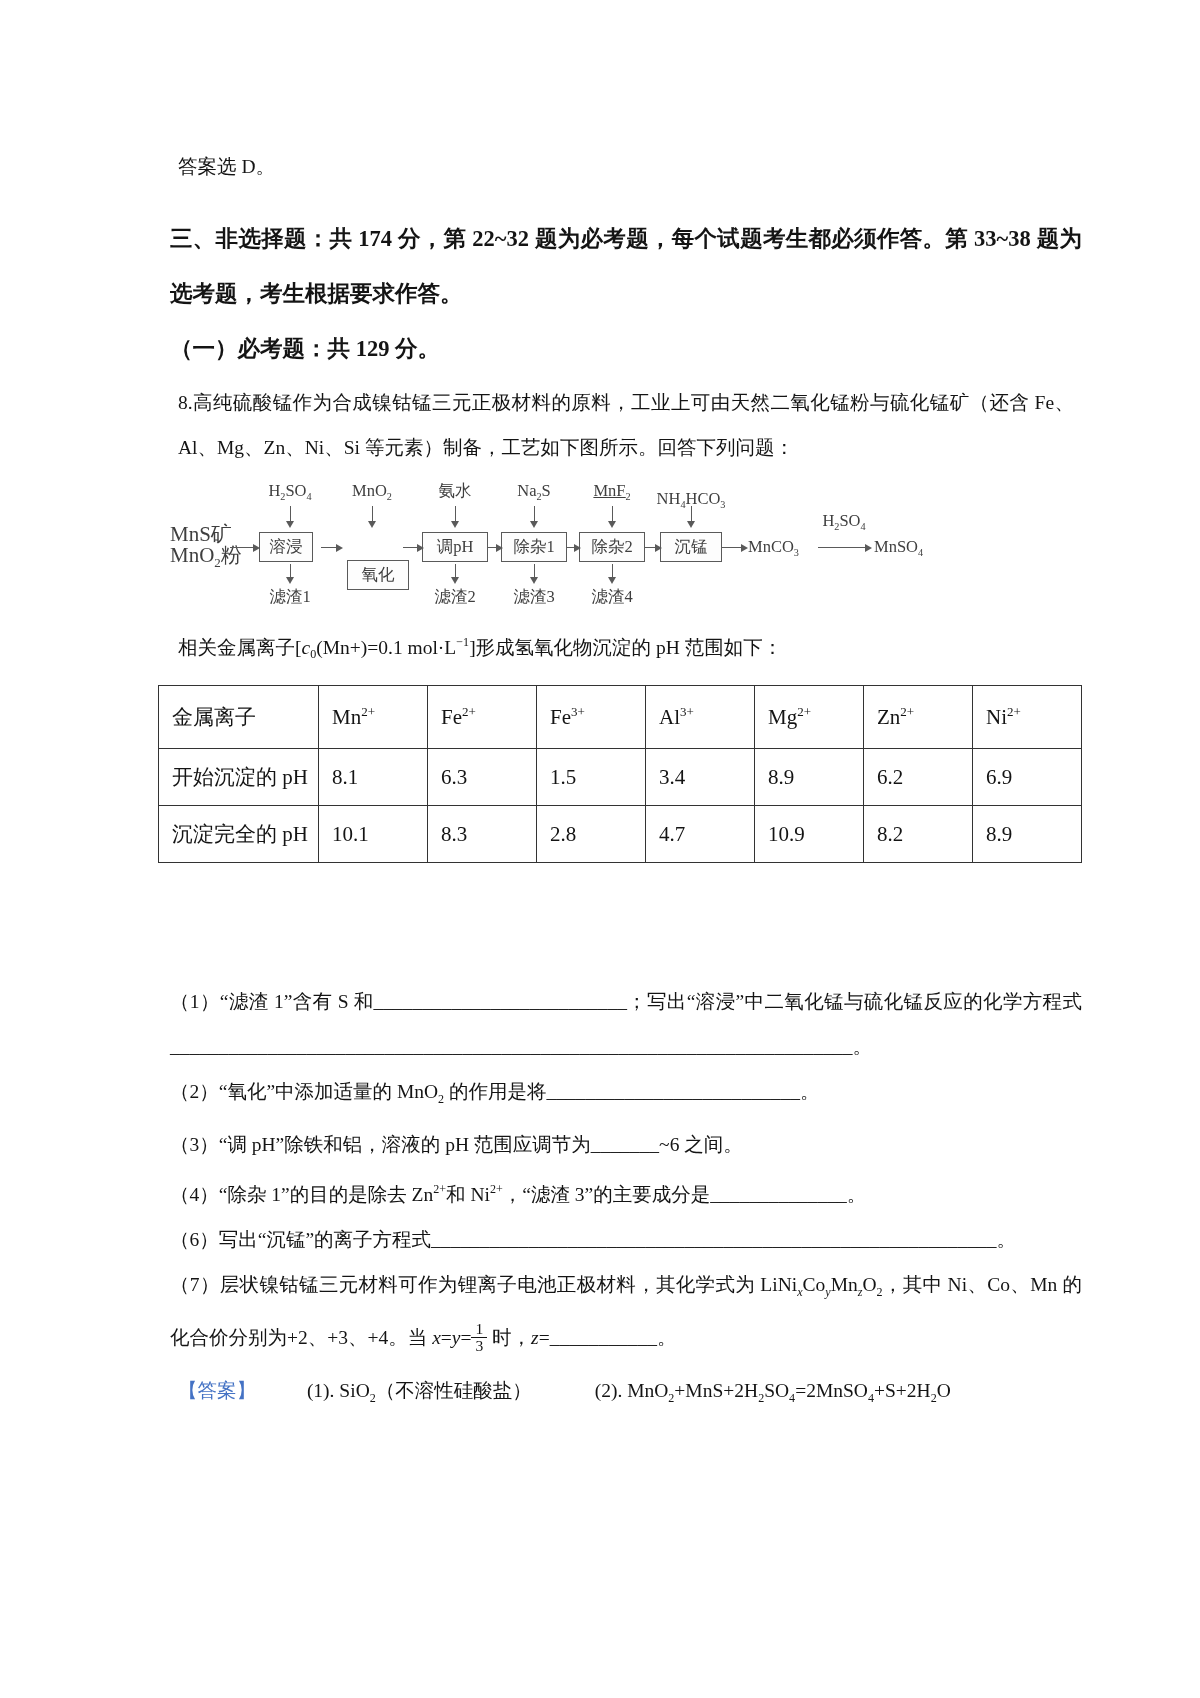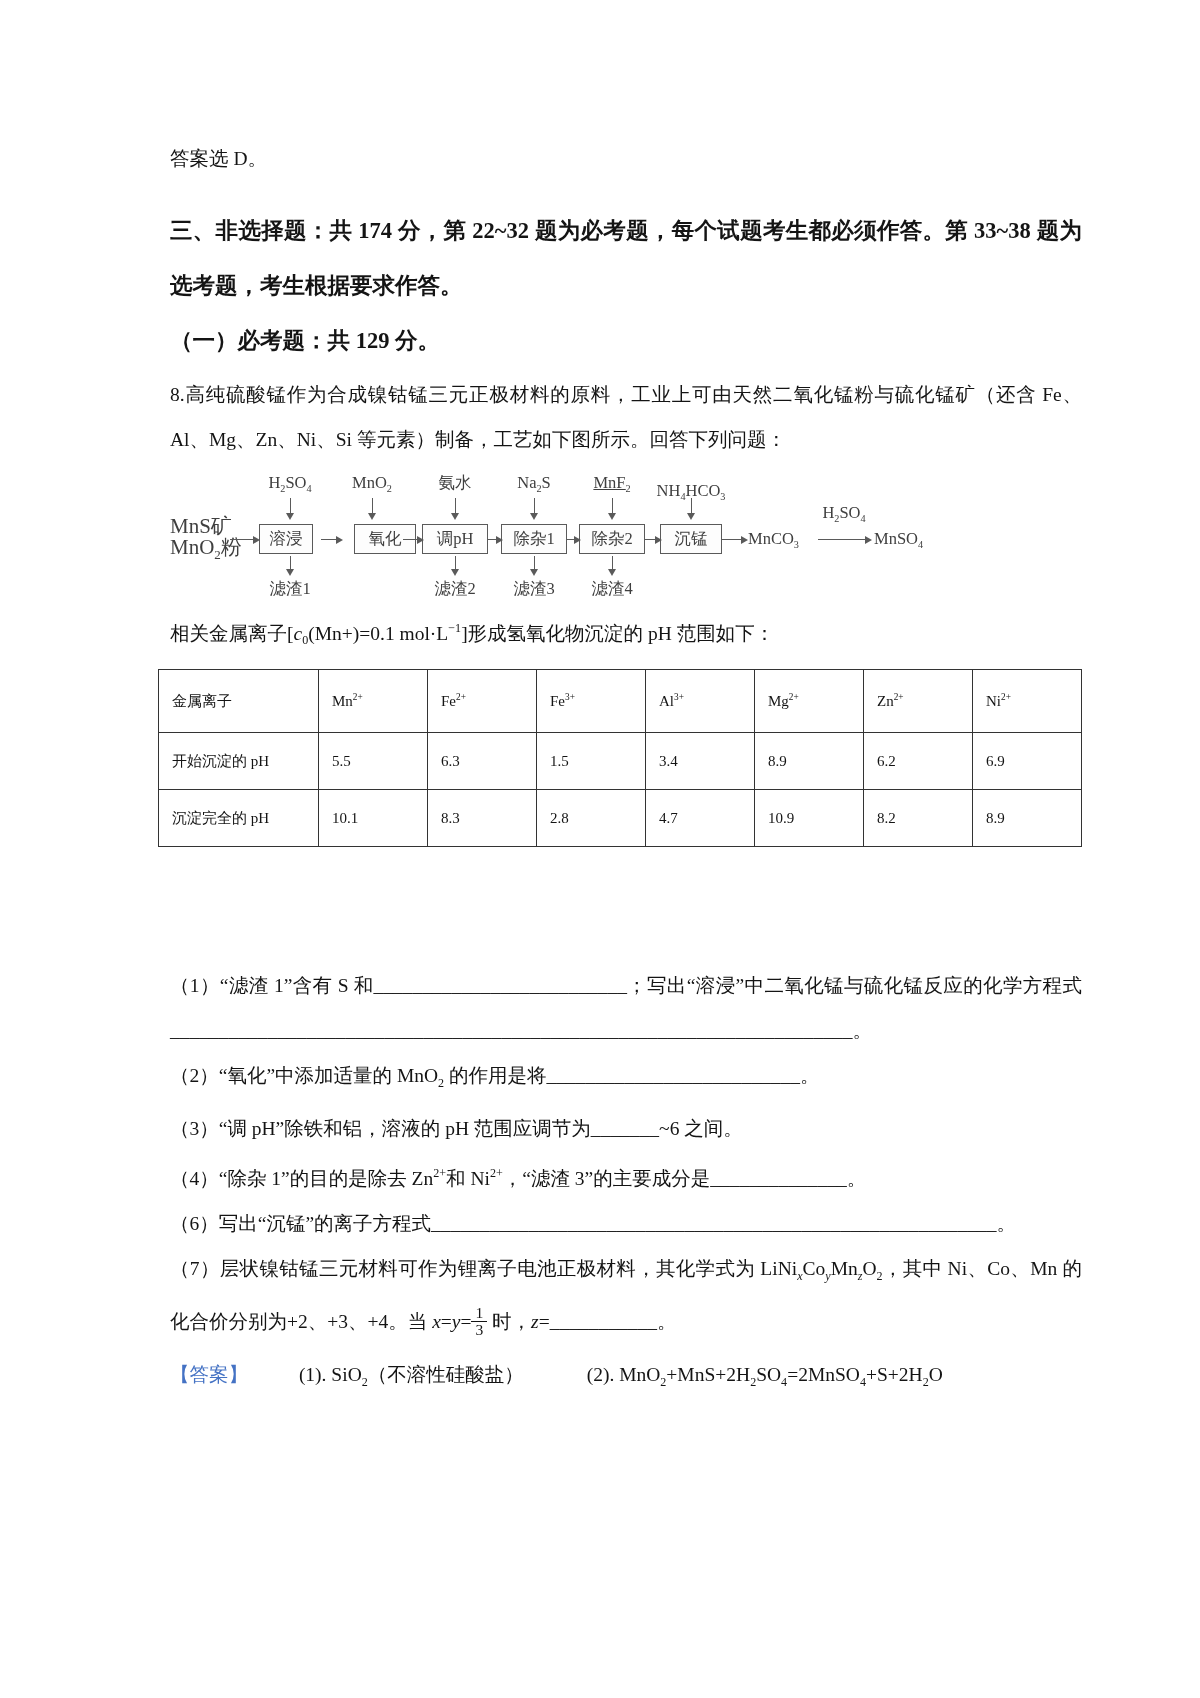--- a/index.html
+++ b/index.html
@@ -6,21 +6,21 @@
   html, body { margin: 0; padding: 0; }
   body {
     width: 1200px; height: 1698px;
     background: #ffffff;
     color: #141414;
     font-family: "Liberation Serif", "DejaVu Serif", serif;
     overflow: hidden;
   }
   .page { padding: 136px 118px 0 170px; }
 
-  .body-text { font-size: 19.5px; line-height: 45px; margin: 0; text-align: justify; }
+  .body-text { font-size: 19.5px; line-height: 45px; margin: 8px; text-align: justify; }
   .heading { font-size: 22.5px; font-weight: bold; line-height: 55px; margin: 22px 0 0 0; text-align: justify; }
   .subsection { margin: 0; }
   .q8-intro { margin-top: 4px; }
   sub, sup { font-size: 0.62em; }
   i { font-style: italic; }
 
   
   .diagram { position: relative; height: 132px; margin: 10px 0 2px 0; color: #3f3f3f; }
   .dg { position: absolute; font-size: 16.5px; line-height: 22px; text-align: center; white-space: nowrap; }
   .feed { position: absolute; left: 0; top: 44px; font-size: 21px; line-height: 21px; text-align: left; }
@@ -36,21 +36,21 @@
   }
   .va { position: absolute; width: 1.2px; background: #5a5a5a; }
   .va::after {
     content: ""; position: absolute; bottom: -2px; left: -3.9px; width: 0; height: 0;
     border-left: 4px solid transparent; border-right: 4px solid transparent; border-top: 7px solid #5a5a5a;
   }
 
   
   .ph-table { border-collapse: collapse; table-layout: fixed; width: 924px; margin: 6px 0 0 -12px; }
   .ph-table td {
-    border: 1.3px solid #333; font-size: 15px; padding: 0 4px 0 13px;
+    border: 1.3px solid #333; font-size: 21px; padding: 0 4px 0 13px;
     height: 57px; vertical-align: middle; text-align: left;
   }
   .ph-table tr:first-child td { height: 63px; }
   .ph-table col.c0 { width: 160px; }
 
   .questions { margin-top: 116px; }
   .questions p { margin: 0; }
 
   .frac { display: inline-block; vertical-align: -0.5em; text-align: center; font-size: 0.8em; line-height: 1.08; }
   .frac .num { display: block; border-bottom: 1.2px solid #141414; padding: 0 4px; }
@@ -88,21 +88,21 @@
     <span class="dg" style="left:476px; top:0; width:90px;margin-top:8px;">NH<sub>4</sub>HCO<sub>3</sub></span>
 
     <span class="va" style="left:120px; top:26px; height:20px;"></span>
     <span class="va" style="left:202px; top:26px; height:20px;"></span>
     <span class="va" style="left:285px; top:26px; height:20px;"></span>
     <span class="va" style="left:364px; top:26px; height:20px;"></span>
     <span class="va" style="left:442px; top:26px; height:20px;"></span>
     <span class="va" style="left:521px; top:26px; height:20px;"></span>
 
     <span class="step" style="left:89px;  width:54px;">溶浸</span>
-    <span class="step" style="left:184px; width:62px;">氧化</span>
+    <span class="step" style="left:177px; width:62px;margin-top:28px;">氧化</span>
     <span class="step" style="left:252px; width:66px;">调pH</span>
     <span class="step" style="left:331px; width:66px;">除杂1</span>
     <span class="step" style="left:409px; width:66px;">除杂2</span>
     <span class="step" style="left:490px; width:62px;">沉锰</span>
 
     <span class="ha" style="left:60px;  width:28px;"></span>
     <span class="ha" style="left:151px; width:20px;"></span>
     <span class="ha" style="left:233px; width:19px;"></span>
     <span class="ha" style="left:318px; width:13px;"></span>
     <span class="ha" style="left:397px; width:12px;"></span>
@@ -144,21 +144,21 @@
         <td>Mn<sup>2+</sup></td>
         <td>Fe<sup>2+</sup></td>
         <td>Fe<sup>3+</sup></td>
         <td>Al<sup>3+</sup></td>
         <td>Mg<sup>2+</sup></td>
         <td>Zn<sup>2+</sup></td>
         <td>Ni<sup>2+</sup></td>
       </tr>
       <tr>
         <td>开始沉淀的 pH</td>
-        <td>5.5</td>
+        <td>8.1</td>
         <td>6.3</td>
         <td>1.5</td>
         <td>3.4</td>
         <td>8.9</td>
         <td>6.2</td>
         <td>6.9</td>
       </tr>
       <tr>
         <td>沉淀完全的 pH</td>
         <td>10.1</td>

